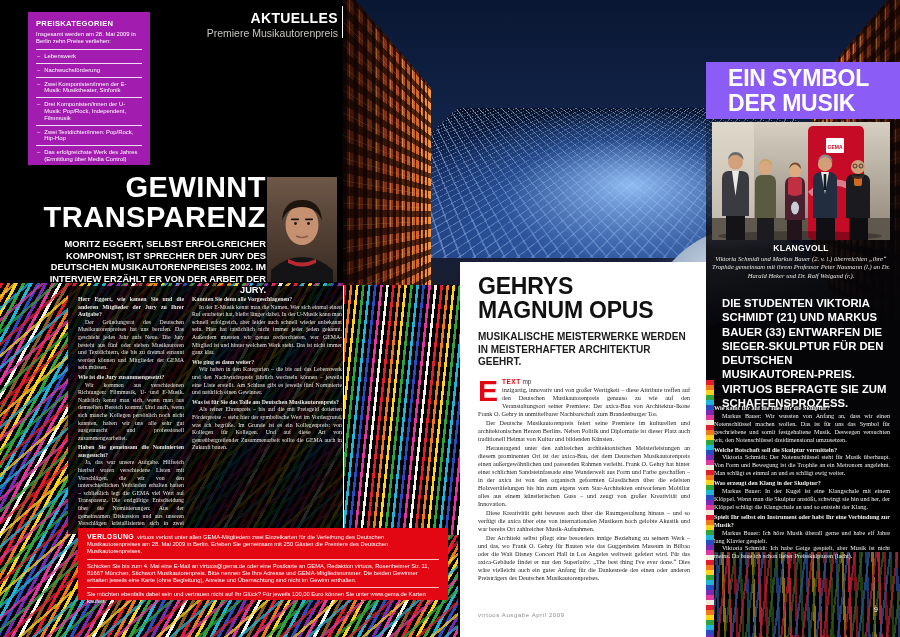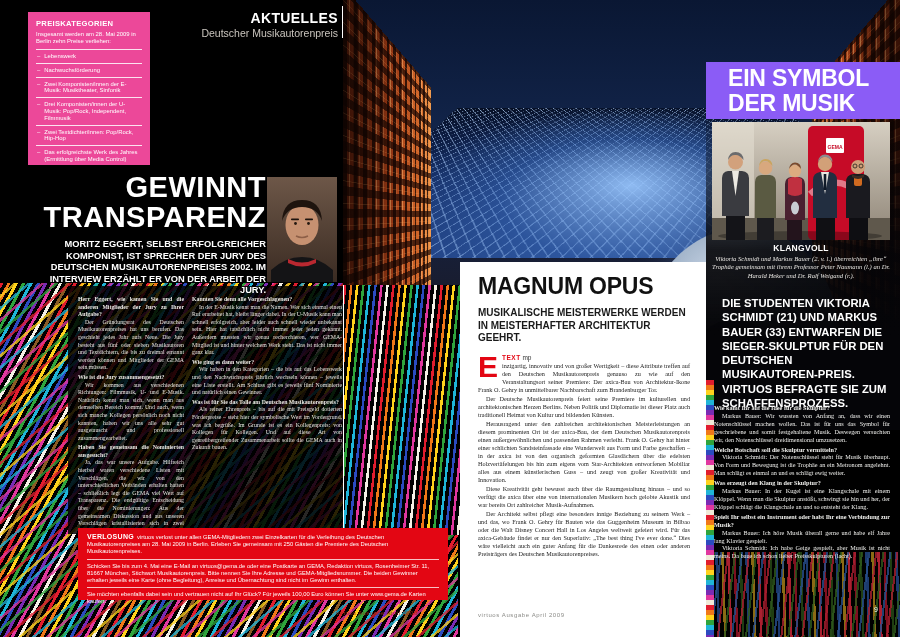--- a/index.html
+++ b/index.html
@@ -71,21 +71,21 @@
     box-shadow:0 0 30px rgba(70,100,150,.45);}
   .blob-mouth{position:absolute;left:352px;top:320px;width:78px;height:80px;border-radius:46%;
     background:radial-gradient(circle at 50% 45%,#16222e 30%,#2a3c50 75%,#3c516a 100%);}
   .blob-screen{position:absolute;left:384px;top:348px;width:14px;height:5px;background:#3fd8c2;opacity:.8;}
   .floor{position:absolute;left:0;bottom:0;width:100%;height:62px;
     background:
       linear-gradient(180deg,rgba(10,14,26,0),#070a12 60%),
       repeating-linear-gradient(90deg,rgba(240,140,60,.18) 0 3px,rgba(0,0,0,0) 3px 11px,rgba(90,140,220,.16) 11px 13px,rgba(0,0,0,0) 13px 21px);}
 
   
-  .prize-box{left:28px;top:12px;width:122px;height:153px;background:#ec4899;z-index:7;
+  .prize-box{left:28px;top:12px;width:122px;height:153px;background:#a21caf;z-index:7;
     color:#fff;padding:7px 8px;box-sizing:border-box;overflow:hidden;}
   .prize-box h1{margin:0 0 3px 0;font-size:7.6px;letter-spacing:.3px;}
   .prize-box .intro{font-size:5.9px;line-height:7px;margin:0 0 4px 0;}
   .prize-item{border-top:1px solid rgba(255,255,255,.85);padding:3px 0 3px 0;font-size:5.9px;line-height:6.8px;display:flex;}
   .prize-item .dash{margin:0 4px 0 1px;}
   .page-header{left:158px;top:10px;width:180px;text-align:right;z-index:7;color:#fff;}
   .page-header .t{font-size:14px;font-weight:bold;letter-spacing:.4px;}
   .page-header .s{font-size:10.5px;color:#c9c4bd;margin-top:1px;}
   .hrule{left:342px;top:6px;width:1px;height:32px;background:#fff;z-index:7;}
 
@@ -190,21 +190,21 @@
       <span>Zwei Textdichter/innen: Pop/Rock, Hip-Hop</span>
     </div>
   <div class="prize-item">
       <span class="dash">–</span>
       <span>Das erfolgreichste Werk des Jahres (Ermittlung über Media Control)</span>
     </div>
 </div>
 
 <div class="abs page-header">
   <div class="t">AKTUELLES</div>
-  <div class="s">Deutscher Musikautorenpreis</div>
+  <div class="s">Premiere Musikautorenpreis</div>
 </div>
 <div class="abs hrule"></div>
 
 <div class="abs transparenz">
   <div class="big">GEWINNT</div>
   <div class="big">TRANSPARENZ</div>
   <div class="stand">MORITZ EGGERT, SELBST ERFOLGREICHER KOMPONIST, IST SPRECHER DER JURY DES DEUTSCHEN MUSIKAUTORENPREISES 2002. IM INTERVIEW ERZÄHLT ER VON DER ARBEIT DER JURY.</div>
 </div>
 
 <div class="abs eggert">
@@ -247,20 +247,21 @@
 
 <div class="abs verlosung">
   <div><span class="lab">VERLOSUNG</span><span>virtuos verlost unter allen GEMA-Mitgliedern zwei Einzelkarten für die Verleihung des Deutschen Musikautorenpreises am 28. Mai 2009 in Berlin. Erleben Sie gemeinsam mit 250 Gästen die Premiere des Deutschen Musikautorenpreises.</span></div>
   <div class="sep">Schicken Sie bis zum 4. Mai eine E-Mail an virtuos@gema.de oder eine Postkarte an GEMA, Redaktion virtuos, Rosenheimer Str. 11, 81667 München, Stichwort Musikautorenpreis. Bitte nennen Sie Ihre Adresse und GEMA-Mitgliedsnummer. Die beiden Gewinner erhalten jeweils eine Karte (ohne Begleitung), Anreise und Übernachtung sind nicht im Gewinn enthalten.</div>
   <div class="sep">Sie möchten ebenfalls dabei sein und vertrauen nicht auf Ihr Glück? Für jeweils 100,00 Euro können Sie unter www.gema.de Karten kaufen.</div>
 </div>
 
 <div class="abs footer-left">virtuos Ausgabe April 2009</div>
 
 <div class="abs gehrys">
+  <div class="big">GEHRYS</div>
   <div class="big">MAGNUM OPUS</div>
   <div class="stand">MUSIKALISCHE MEISTERWERKE WERDEN IN MEISTERHAFTER ARCHITEKTUR GEEHRT.</div>
   <div class="firstblock">
     <span class="dropcap">E</span>
     <div class="bylinerow"><span class="tag">TEXT</span> <span class="ta">mp</span></div>
     <p class="gbody">inzigartig, innovativ und von großer Wertigkeit – diese Attribute treffen auf den Deutschen Musikautorenpreis genauso zu wie auf den Veranstaltungsort seiner Premiere: Der axica-Bau von Architektur-Ikone Frank O. Gehry in unmittelbarer Nachbarschaft zum Brandenburger Tor.</p>
   </div>
   <p class="gbody ind">Der Deutsche Musikautorenpreis feiert seine Premiere im kulturellen und architektonischen Herzen Berlins. Neben Politik und Diplomatie ist dieser Platz auch traditionell Heimat von Kultur und bildenden Künsten.</p>
   <p class="gbody ind">Herausragend unter den zahlreichen architektonischen Meisterleistungen an diesem prominenten Ort ist der axica-Bau, der dem Deutschen Musikautorenpreis einen außergewöhnlichen und passenden Rahmen verleiht. Frank O. Gehry hat hinter einer schlichten Sandsteinfassade eine Wunderwelt aus Form und Farbe geschaffen – in der axica ist von den organisch geformten Glasdächern über die edelsten Holzvertäfelungen bis hin zum eigens vom Star-Architekten entworfenen Mobiliar alles aus einem künstlerischen Guss – und zeugt von großer Kreativität und Innovation.</p>
   <p class="gbody ind">Diese Kreativität geht bewusst auch über die Raumgestaltung hinaus – und so verfügt die axica über eine von internationalen Musikern hoch gelobte Akustik und war bereits Ort zahlreicher Musik-Aufnahmen.</p>

